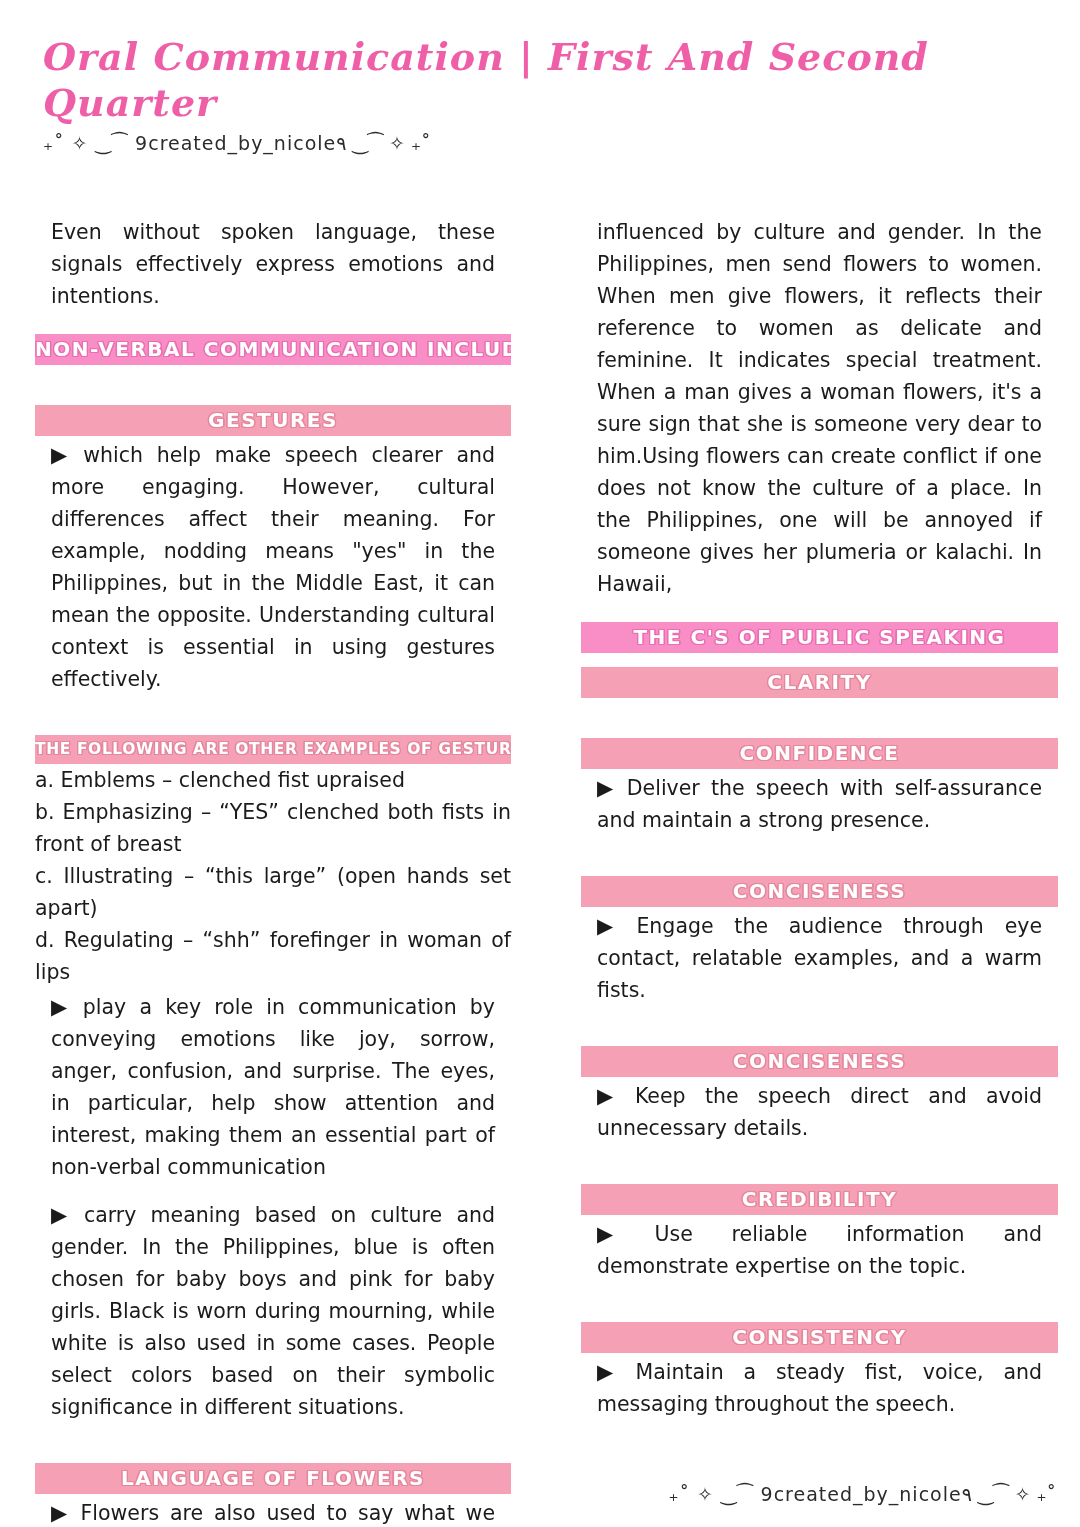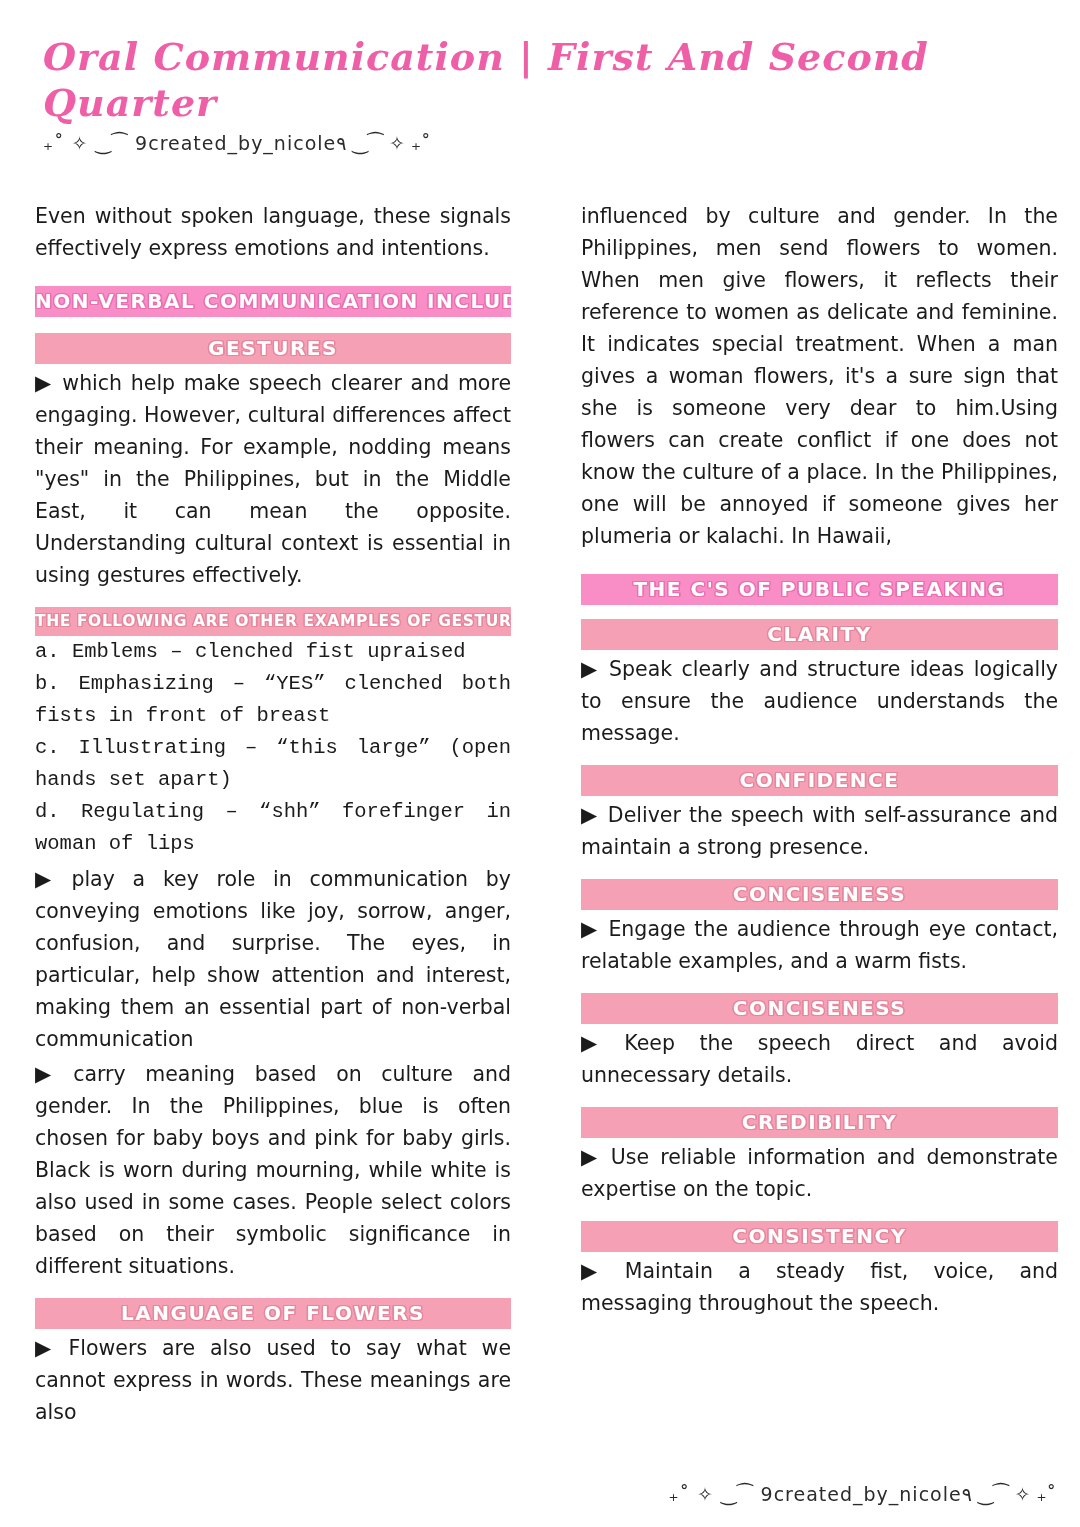--- a/index.html
+++ b/index.html
@@ -7,41 +7,41 @@
        font-family:"DejaVu Sans","Liberation Sans",sans-serif;color:#1b1b1b;}
   .page{position:relative;width:1080px;height:1527px;box-sizing:border-box;
         padding:34px 22px 0 35px;}
   .doc-title{font-family:"DejaVu Serif","Liberation Serif",serif;
         font-style:italic;font-weight:700;font-size:38px;line-height:46px;
         color:#ee5fa8;letter-spacing:1px;margin:0 0 6px 8px;}
   .byline{font-size:19px;letter-spacing:1px;color:#2b2b2b;margin-left:8px;}
   .columns{display:flex;gap:70px;margin-top:46px;}
   .col-left{width:476px;flex:none;}
   .col-right{width:477px;flex:none;}
-  .para{font-size:20.5px;line-height:32px;text-align:justify;margin:0;}
+  .para{font-size:20.5px;line-height:32px;text-align:justify;margin:16px;}
   .para .bullet{font-size:21px;margin-right:9px;letter-spacing:0;}
   .banner{box-sizing:border-box;width:100%;height:31px;line-height:31px;
         text-align:center;font-weight:800;font-size:20px;letter-spacing:1.5px;
         color:#ffffff;white-space:nowrap;overflow:hidden;}
   .banner.soft{background:#f5a0b5;
         text-shadow:-1.3px -1.3px 0 #e5879d,1.3px -1.3px 0 #e5879d,
                     -1.3px 1.3px 0 #e5879d,1.3px 1.3px 0 #e5879d,
                     0 -1.3px 0 #e5879d,0 1.3px 0 #e5879d,
                     -1.3px 0 0 #e5879d,1.3px 0 0 #e5879d;}
   .banner.bright{background:#f98dc6;
         text-shadow:-1.3px -1.3px 0 #ea6fb2,1.3px -1.3px 0 #ea6fb2,
                     -1.3px 1.3px 0 #ea6fb2,1.3px 1.3px 0 #ea6fb2,
                     0 -1.3px 0 #ea6fb2,0 1.3px 0 #ea6fb2,
                     -1.3px 0 0 #ea6fb2,1.3px 0 0 #ea6fb2;}
   .banner.small{height:29px;line-height:29px;font-size:15.5px;letter-spacing:0.6px;}
-  .mt-lg{margin-top:16px;}
+  .mt-lg{margin-top:40px;}
   .mt-md{margin-top:22px;}
   .mt-sm{margin-top:14px;}
   .mt-xs{margin-top:3px;}
-  .list-item{font-size:20.5px;line-height:32px;text-align:justify;margin:0;font-family:Liberation Mono, monospace;}
+  .list-item{font-size:20.5px;line-height:32px;text-align:justify;margin:0;}
   .footer{position:absolute;right:24px;bottom:22px;font-size:19px;
         letter-spacing:1px;color:#2b2b2b;text-align:right;}
 </style>
 </head>
 <body>
 
 <div class="page">
 
   <h1 class="doc-title">Oral Communication | First And Second Quarter</h1>
   <div class="byline">₊˚ ✧ ‿⁀ 9created_by_nicole٩ ‿⁀ ✧ ₊˚</div>
@@ -72,21 +72,20 @@
 
     </div>
 
     <div class="col-right">
 
       <p class="para">influenced by culture and gender. In the Philippines, men send flowers to women. When men give flowers, it reflects their reference to women as delicate and feminine. It indicates special treatment. When a man gives a woman flowers, it's a sure sign that she is someone very dear to him.Using flowers can create conflict if one does not know the culture of a place. In the Philippines, one will be annoyed if someone gives her plumeria or kalachi. In Hawaii,</p>
 
       <div class="banner bright mt-md">THE C'S OF PUBLIC SPEAKING</div>
 
       <div class="banner soft mt-sm">CLARITY</div>
-      <p class="para mt-xs"><span class="bullet">▶</span><span>Speak clearly and structure ideas logically to ensure the audience understands the message.</span></p>
 
       <div class="banner soft mt-lg">CONFIDENCE</div>
       <p class="para mt-xs"><span class="bullet">▶</span><span>Deliver the speech with self-assurance and maintain a strong presence.</span></p>
 
       <div class="banner soft mt-lg">CONCISENESS</div>
       <p class="para mt-xs"><span class="bullet">▶</span><span>Engage the audience through eye contact, relatable examples, and a warm fists.</span></p>
 
       <div class="banner soft mt-lg">CONCISENESS</div>
       <p class="para mt-xs"><span class="bullet">▶</span><span>Keep the speech direct and avoid unnecessary details.</span></p>
 

